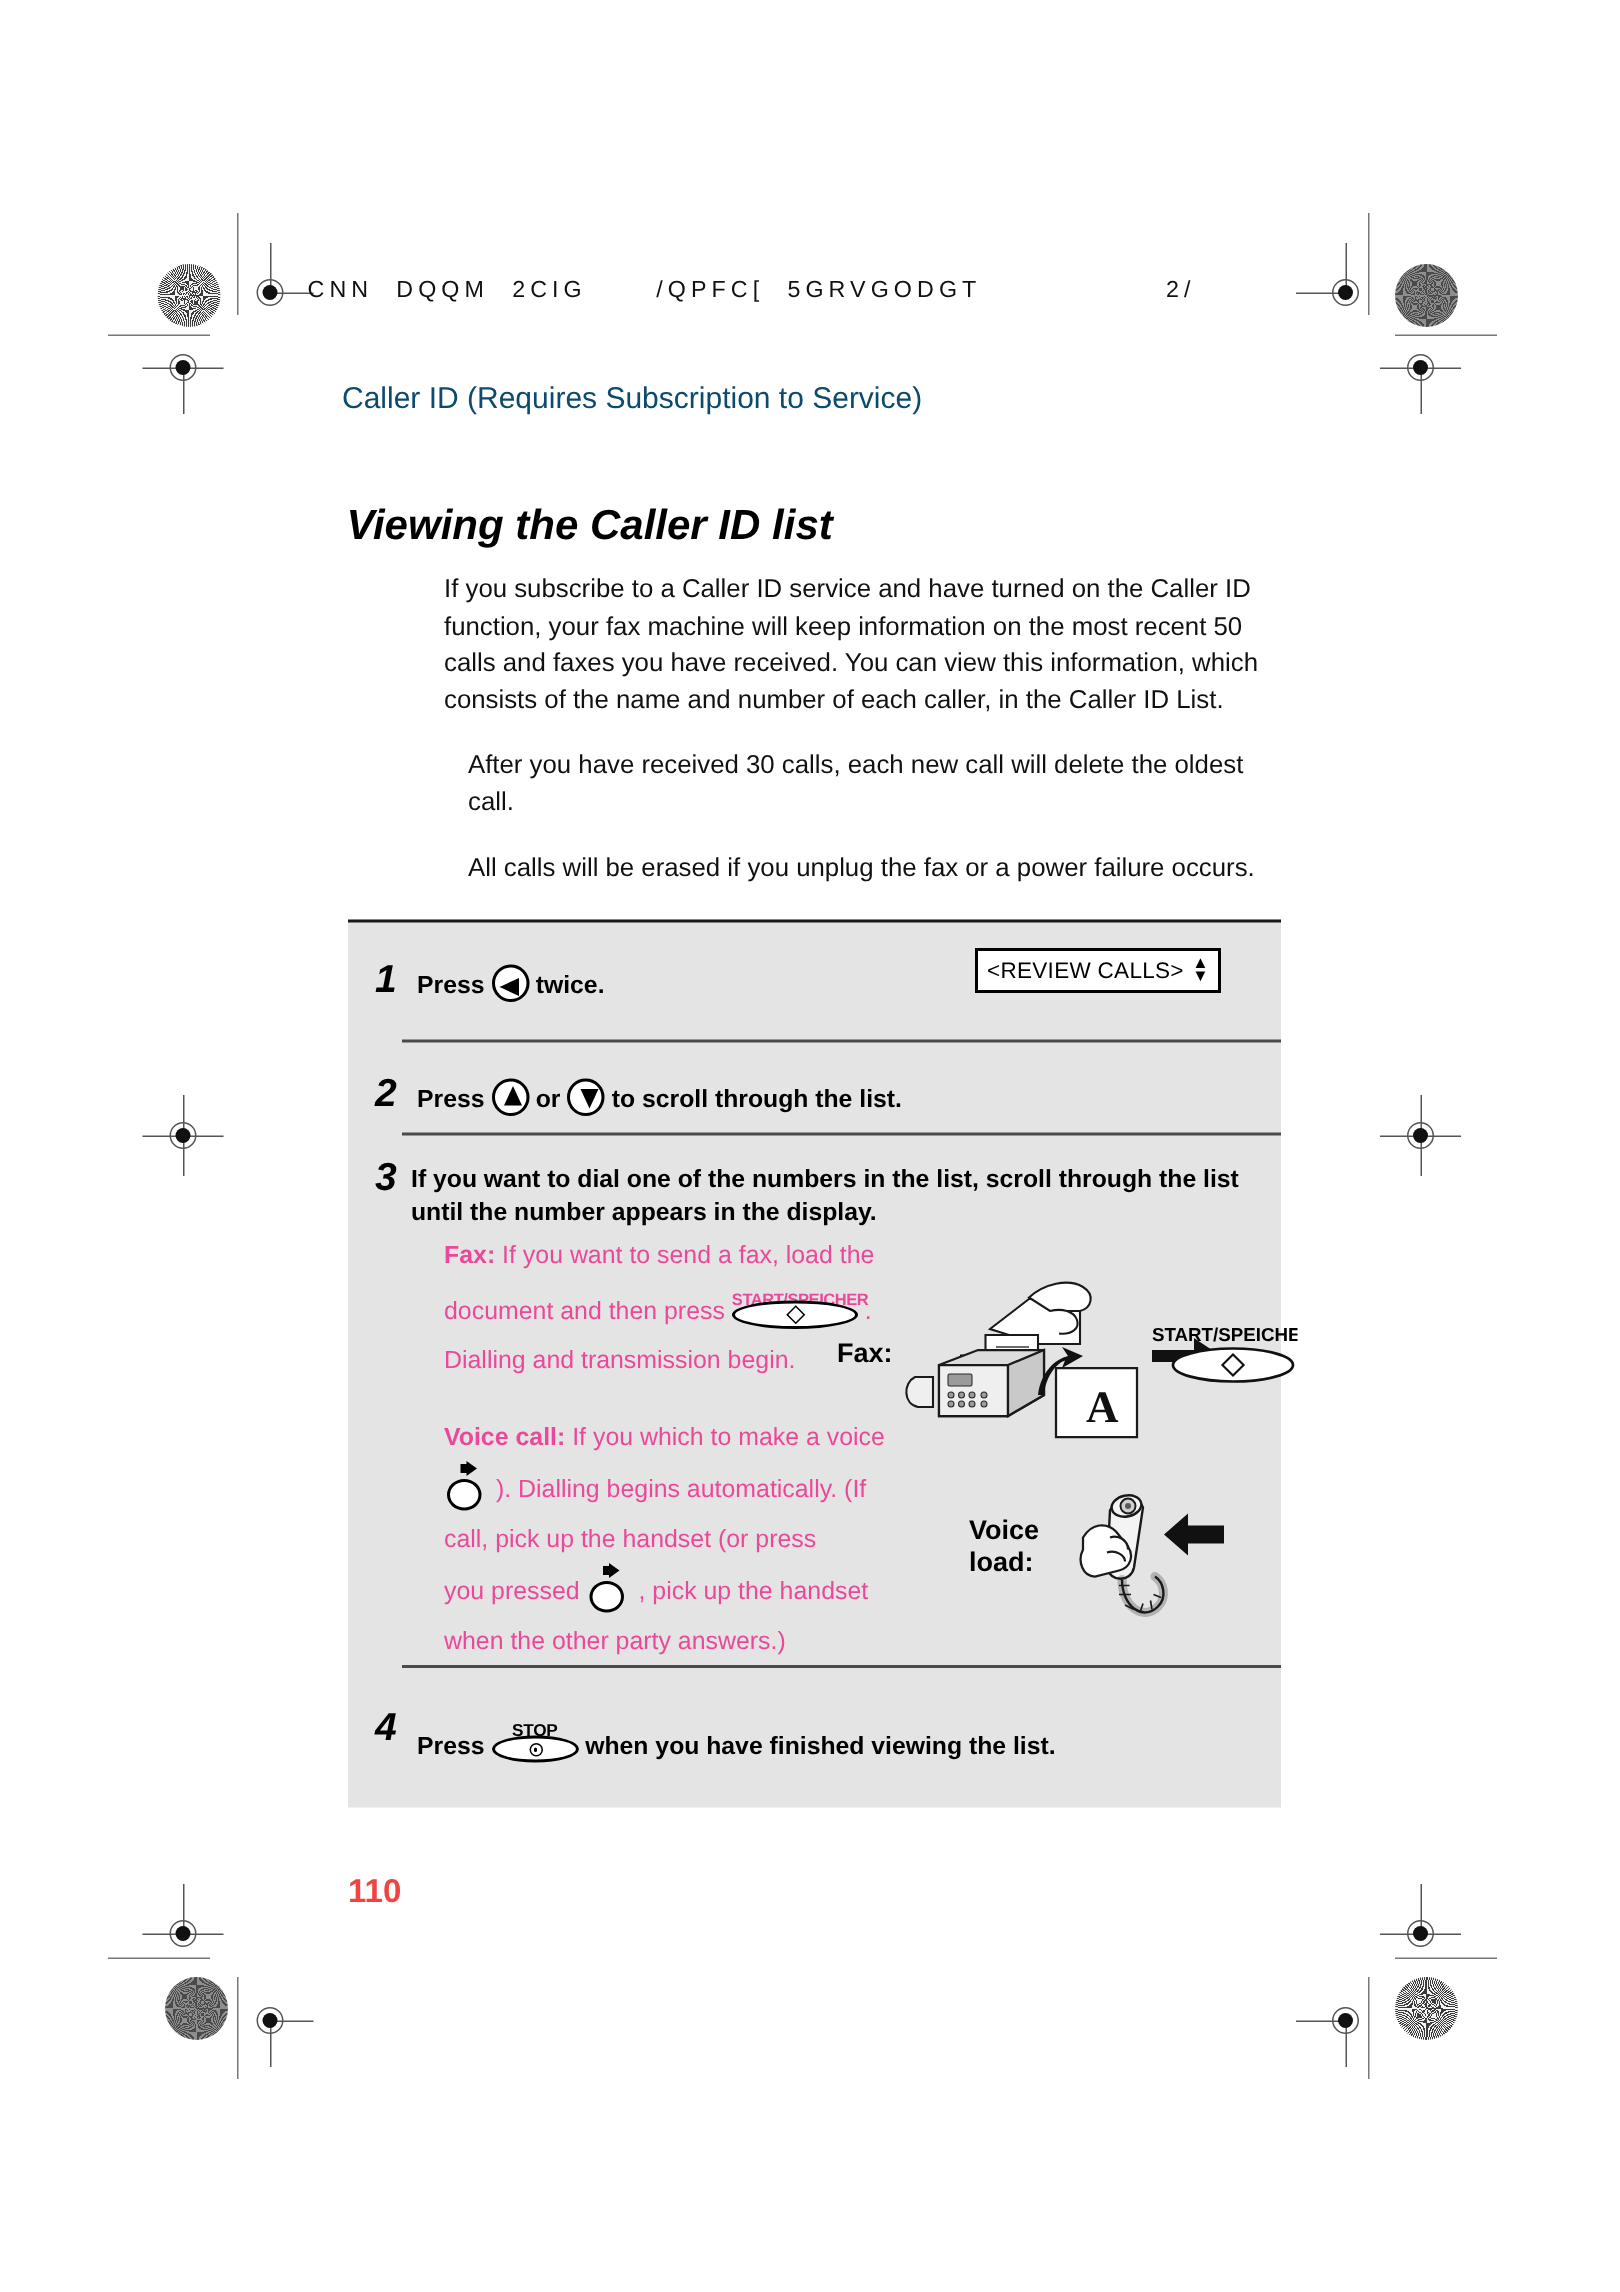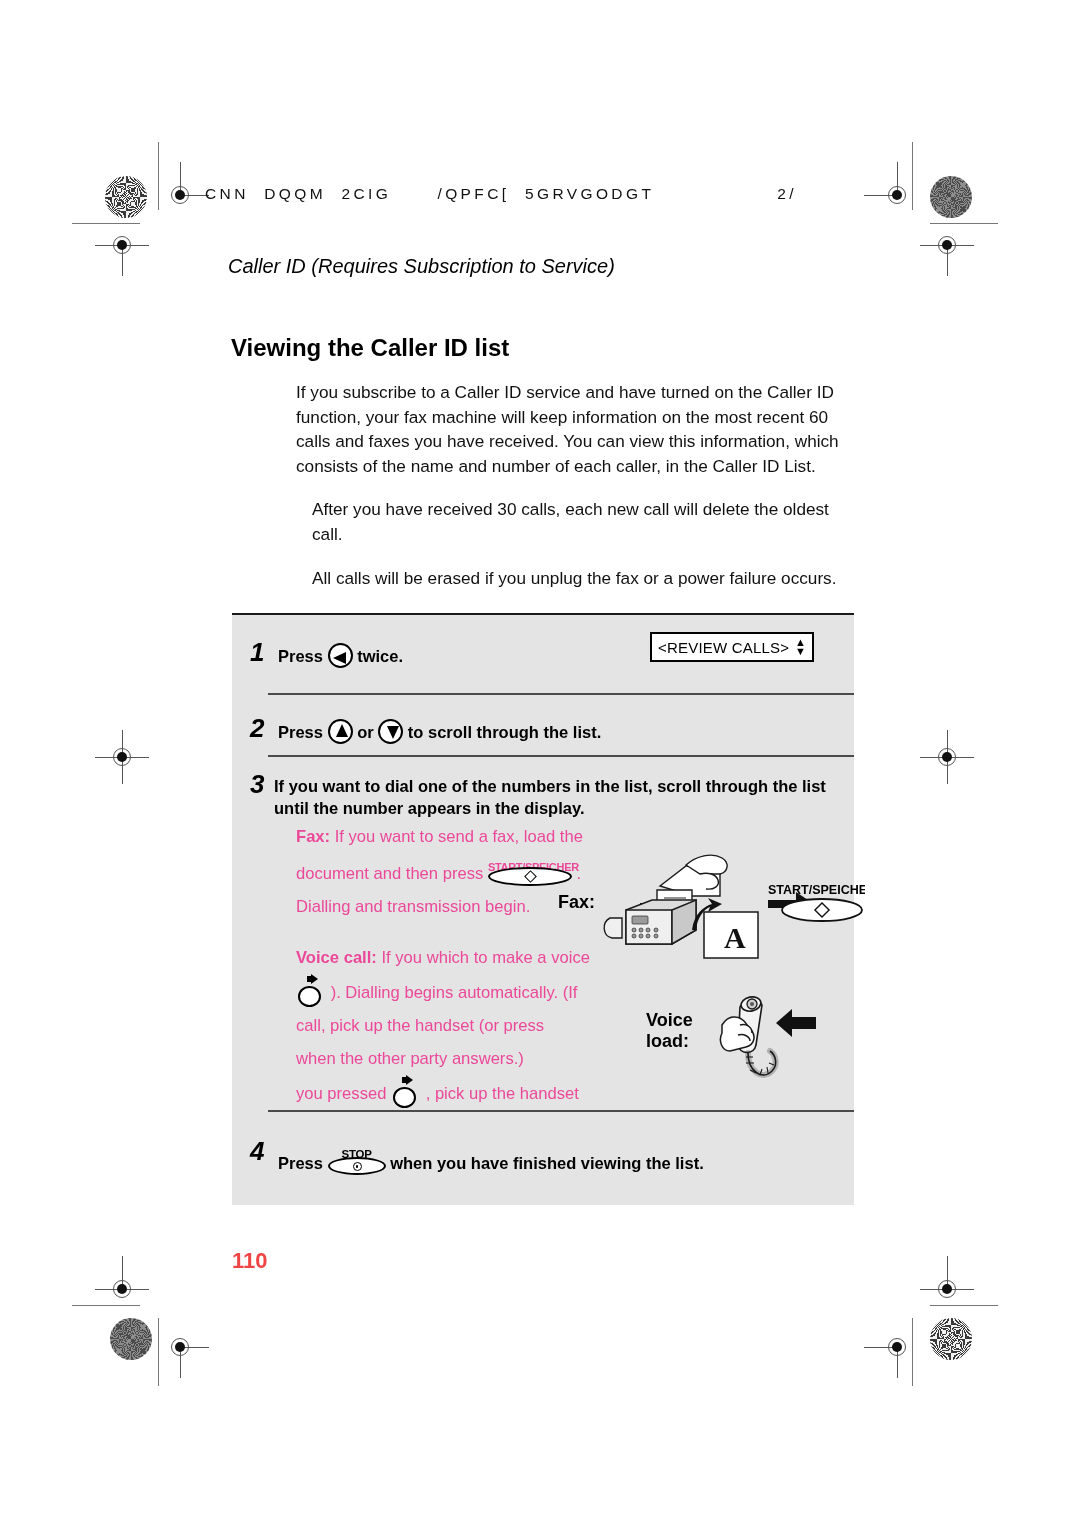--- a/index.html
+++ b/index.html
@@ -52,27 +52,27 @@
   
   .running-head {
     position: absolute; left: 205px; top: 185px;
     font-size: 15.5px; letter-spacing: 3.4px; color: #111;
     white-space: pre;
   }
 
   
   .chapter-line {
     position: absolute; left: 228px; top: 255px;
-    font-size: 20px; color: #000000; font-style: italic;
+    font-size: 20px; color: #0c4a6e;
   }
 
   
   .section-heading {
     position: absolute; left: 231px; top: 334px;
-    font-size: 24px; font-weight: bold; color: #000; text-align: right;
+    font-size: 28px; font-weight: bold; font-style: italic; color: #000; text-align: right;
   }
 
   
   .intro { position: absolute; left: 296px; top: 380px; width: 566px; }
   .intro p { margin: 0; font-size: 17.2px; line-height: 24.6px; color: #111; }
   .intro p.indent { text-indent: 0; padding-left: 16px; }
   .intro p + p { margin-top: 19px; }
 
   
   .steps {
@@ -289,21 +289,21 @@
     <div class="dot"></div>
 </div>
 
 <div class="running-head">CNN  DQQM  2CIG      /QPFC[  5GRVGODGT                2/</div>
 
 <div class="chapter-line">Caller ID (Requires Subscription to Service)</div>
 
 <div class="section-heading">Viewing the Caller ID list</div>
 
 <div class="intro">
-  <p>If you subscribe to a Caller ID service and have turned on the Caller ID function, your fax machine will keep information on the most recent 60 calls and faxes you have received. You can view this information, which consists of the name and number of each caller, in the Caller ID List.</p>
+  <p>If you subscribe to a Caller ID service and have turned on the Caller ID function, your fax machine will keep information on the most recent 50 calls and faxes you have received. You can view this information, which consists of the name and number of each caller, in the Caller ID List.</p>
   <p class="indent">After you have received 30 calls, each new call will delete the oldest call.</p>
   <p class="indent">All calls will be erased if you unplug the fax or a power failure occurs.</p>
   <p>Follow the steps below to view the Caller ID List in the display. If desired, you can immediately dial a number when it appears.</p>
 </div>
 
 <div class="steps">
   <div class="rule-top"></div>
   <div class="rule" style="top:80px;"></div>
   <div class="rule" style="top:142px;"></div>
   <div class="rule" style="top:497px;"></div>
@@ -364,28 +364,28 @@
   <div>
     <b>Voice call:</b><span> If you which to make a voice</span>
   </div>
   <div>
     <span class="key-speaker">
       <span class="spk-body"></span><span class="spk-cone"></span><span class="circ"></span>
     </span>
     <span>). Dialling begins automatically. (If</span>
   </div>
   <div>call, pick up the handset (or press</div>
-  <div>when the other party answers.)</div>
   <div>
     <span>you pressed</span>
     <span class="key-speaker">
       <span class="spk-body"></span><span class="spk-cone"></span><span class="circ"></span>
     </span>
     <span>, pick up the handset</span>
   </div>
+  <div>when the other party answers.)</div>
 </div>
 
 <div class="fax-label" style="left:558px; top:892px;">Fax:</div>
 
 <svg class="illus" style="left:600px; top:838px;" width="265" height="128" viewBox="0 0 265 128">
 
   <g fill="#ffffff" stroke="#1a1a1a" stroke-width="1.4">
 
     <path d="M60 48 L86 28 L120 28 L120 58 L92 58 Z" fill="#ffffff"></path>
     <path d="M86 27 C96 18, 112 14, 122 20 C130 25, 128 34, 120 36 L100 36 Z" fill="#ffffff"></path>

